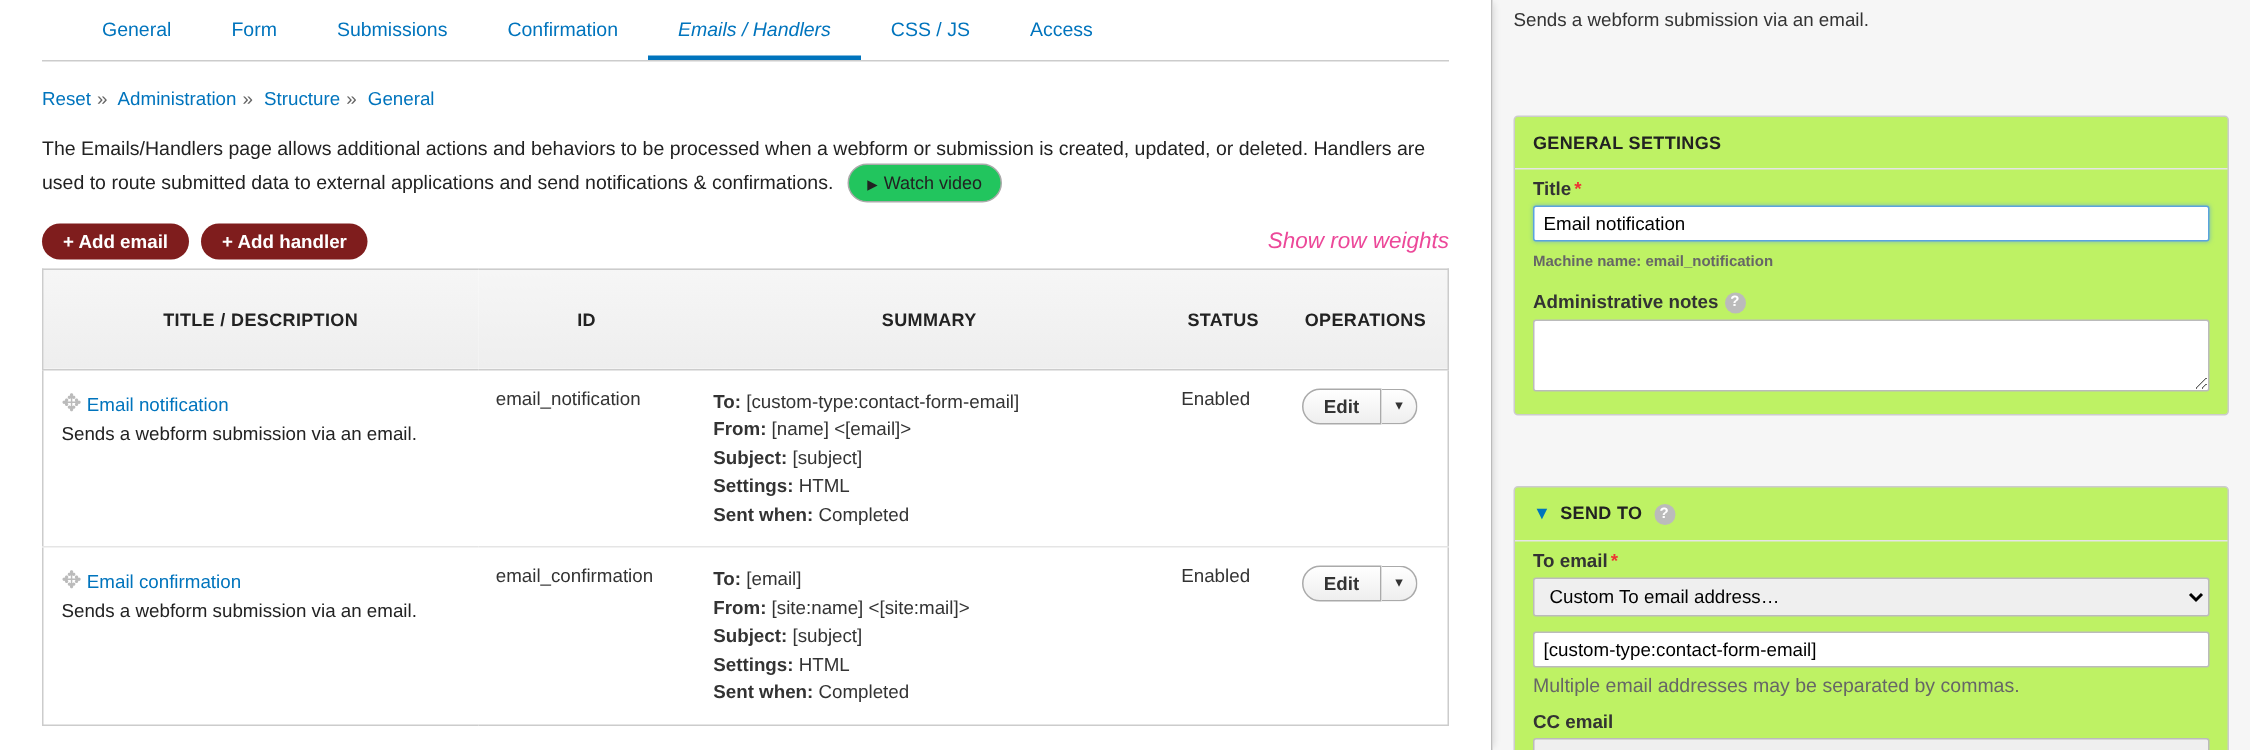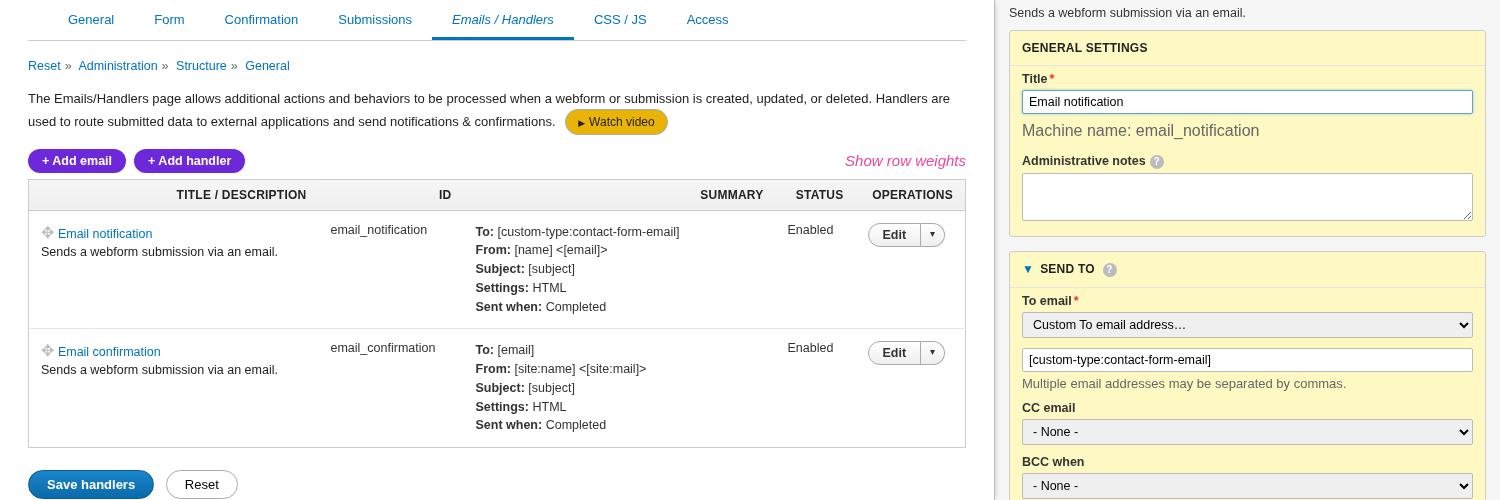--- a/index.html
+++ b/index.html
@@ -14,73 +14,73 @@
     .tab.active { border-bottom: 3px solid #0074bd; font-weight: normal; color: #0074bd; font-style: italic; }
 
     
     .breadcrumb { margin: 8px 0 16px; color: #0074bd; font-size: 12.5px; }
     .breadcrumb a { color: #0074bd; text-decoration: none; }
     .breadcrumb .sep { color: #666; margin: 0 4px; }
 
     
     .intro { color: #222; line-height: 1.5; margin-bottom: 14px; }
     .intro .bold { font-weight: normal; }
-    .watch { display: inline-block; border: 1px solid #aaa; border-radius: 14px; padding: 3px 12px; font-size: 12px; cursor: pointer; background: #eab308; margin-left: 6px; }
+    .watch { display: inline-block; border: 1px solid #aaa; border-radius: 14px; padding: 3px 12px; font-size: 12px; cursor: pointer; background: #22c55e; margin-left: 6px; }
     .watch::before { content: "▶"; font-size: 9px; margin-right: 4px; }
 
     
     .actions-row { display: flex; align-items: center; margin: 10px 0 6px; }
-    .pill-btn { background: #6d28d9; color: #fff; border: none; border-radius: 14px; padding: 5px 14px; font-size: 12.5px; cursor: pointer; margin-right: 8px; font-weight: bold; }
+    .pill-btn { background: #7f1d1d; color: #fff; border: none; border-radius: 14px; padding: 5px 14px; font-size: 12.5px; cursor: pointer; margin-right: 8px; font-weight: bold; }
     .row-weights { margin-left: auto; color: #ec4899; font-size: 15px; cursor: pointer; font-style: italic; }
 
     
     table.handlers { width: 100%; border-collapse: collapse; border: 1px solid #ccc; margin-top: 6px; }
-    table.handlers th { text-align: right; padding: 8px 12px; background: linear-gradient(#f6f6f6, #eee); border-bottom: 1px solid #ccc; font-weight: bold; font-size: 12px; text-transform: uppercase; letter-spacing: 0.02em; color: #222; }
+    table.handlers th { text-align: center; padding: 26px 12px; background: linear-gradient(#f6f6f6, #eee); border-bottom: 1px solid #ccc; font-weight: bold; font-size: 12px; text-transform: uppercase; letter-spacing: 0.02em; color: #222; }
     table.handlers td { padding: 12px 12px; border-top: 1px solid #e5e5e5; vertical-align: top; font-size: 12.5px; }
     table.handlers tr:first-child td { border-top: none; }
     .drag { color: #bbb; cursor: move; font-size: 16px; width: 20px; text-align: center; }
     .title-link { color: #0074bd; text-decoration: none; }
     .desc { color: #222; margin-top: 3px; }
     .summary-line { line-height: 1.5; }
     .summary-line .k { font-weight: bold; }
     .edit-btn { display: inline-flex; }
     .edit-btn .main-btn { border: 1px solid #aaa; border-radius: 14px 0 0 14px; padding: 4px 14px; font-size: 12.5px; background: linear-gradient(#fff,#eee); cursor: pointer; font-weight: bold; }
     .edit-btn .drop { border: 1px solid #aaa; border-left: none; border-radius: 0 14px 14px 0; padding: 4px 9px; font-size: 10px; cursor: pointer; background: linear-gradient(#fff,#eee); }
 
     
     .bottom-actions { margin-top: 22px; }
     .primary-btn { background: #0074bd; background: linear-gradient(#1a85cb,#0b6aaa); color: #fff; border: 1px solid #0a5b94; border-radius: 16px; padding: 6px 18px; font-size: 13px; font-weight: bold; cursor: pointer; }
     .secondary-btn { background: #fff; border: 1px solid #aaa; border-radius: 16px; padding: 6px 18px; font-size: 13px; cursor: pointer; margin-left: 8px; }
 
     
     .side-desc { font-size: 12.5px; padding: 6px 0 10px; }
-    .fieldset { border: 1px solid #ccc; border-radius: 3px; background: #fef9c3; margin-bottom: 14px; }
+    .fieldset { border: 1px solid #ccc; border-radius: 3px; background: #bef264; margin-bottom: 14px; margin-top: 47px; }
     .fieldset-legend { font-weight: bold; font-size: 12px; padding: 10px 12px; text-transform: uppercase; border-bottom: 1px solid #e5e5e5; color: #222; letter-spacing: 0.02em; }
     .fieldset-legend .toggle { color: #0074bd; margin-right: 6px; }
     .field { padding: 6px 12px 4px; }
     .label { font-weight: bold; font-size: 12.5px; margin-bottom: 4px; display: block; }
     .req { color: #e33; margin-left: 2px; }
     .help-icon { display: inline-block; width: 14px; height: 14px; border-radius: 50%; background: #bbb; color: #fff; font-size: 10px; line-height: 14px; text-align: center; margin-left: 4px; vertical-align: middle; }
     input[type=text], textarea, select { width: 100%; border: 1px solid #bbb; border-radius: 2px; padding: 4px 6px; font-size: 12.5px; font-family: inherit; }
     .focused { border: 1px solid #5aa3de !important; box-shadow: 0 0 3px rgba(90,163,222,0.6); }
     textarea { height: 48px; resize: both; }
-    .machine { font-size: 16px; color: #666; padding: 4px 12px 8px; }
+    .machine { font-size: 10px; color: #666; padding: 4px 12px 8px; font-weight: bold; }
     .hint { font-size: 13px; color: #666; margin-top: 4px; }
     select.wide { background: #efefef; }
   </style>
 </head>
 <body>
 
 <div class="page">
   <div class="main">
     <div class="tabs">
       <div class="tab">General</div>
       <div class="tab">Form</div>
+      <div class="tab">Submissions</div>
       <div class="tab">Confirmation</div>
-      <div class="tab">Submissions</div>
       <div class="tab active">Emails / Handlers</div>
       <div class="tab">CSS / JS</div>
       <div class="tab">Access</div>
     </div>
 
     <div class="breadcrumb">
       <a href="#">Reset</a><span class="sep">»</span>
       <a href="#">Administration</a><span class="sep">»</span>
       <a href="#">Structure</a><span class="sep">»</span>
       <a href="#">General</a>

